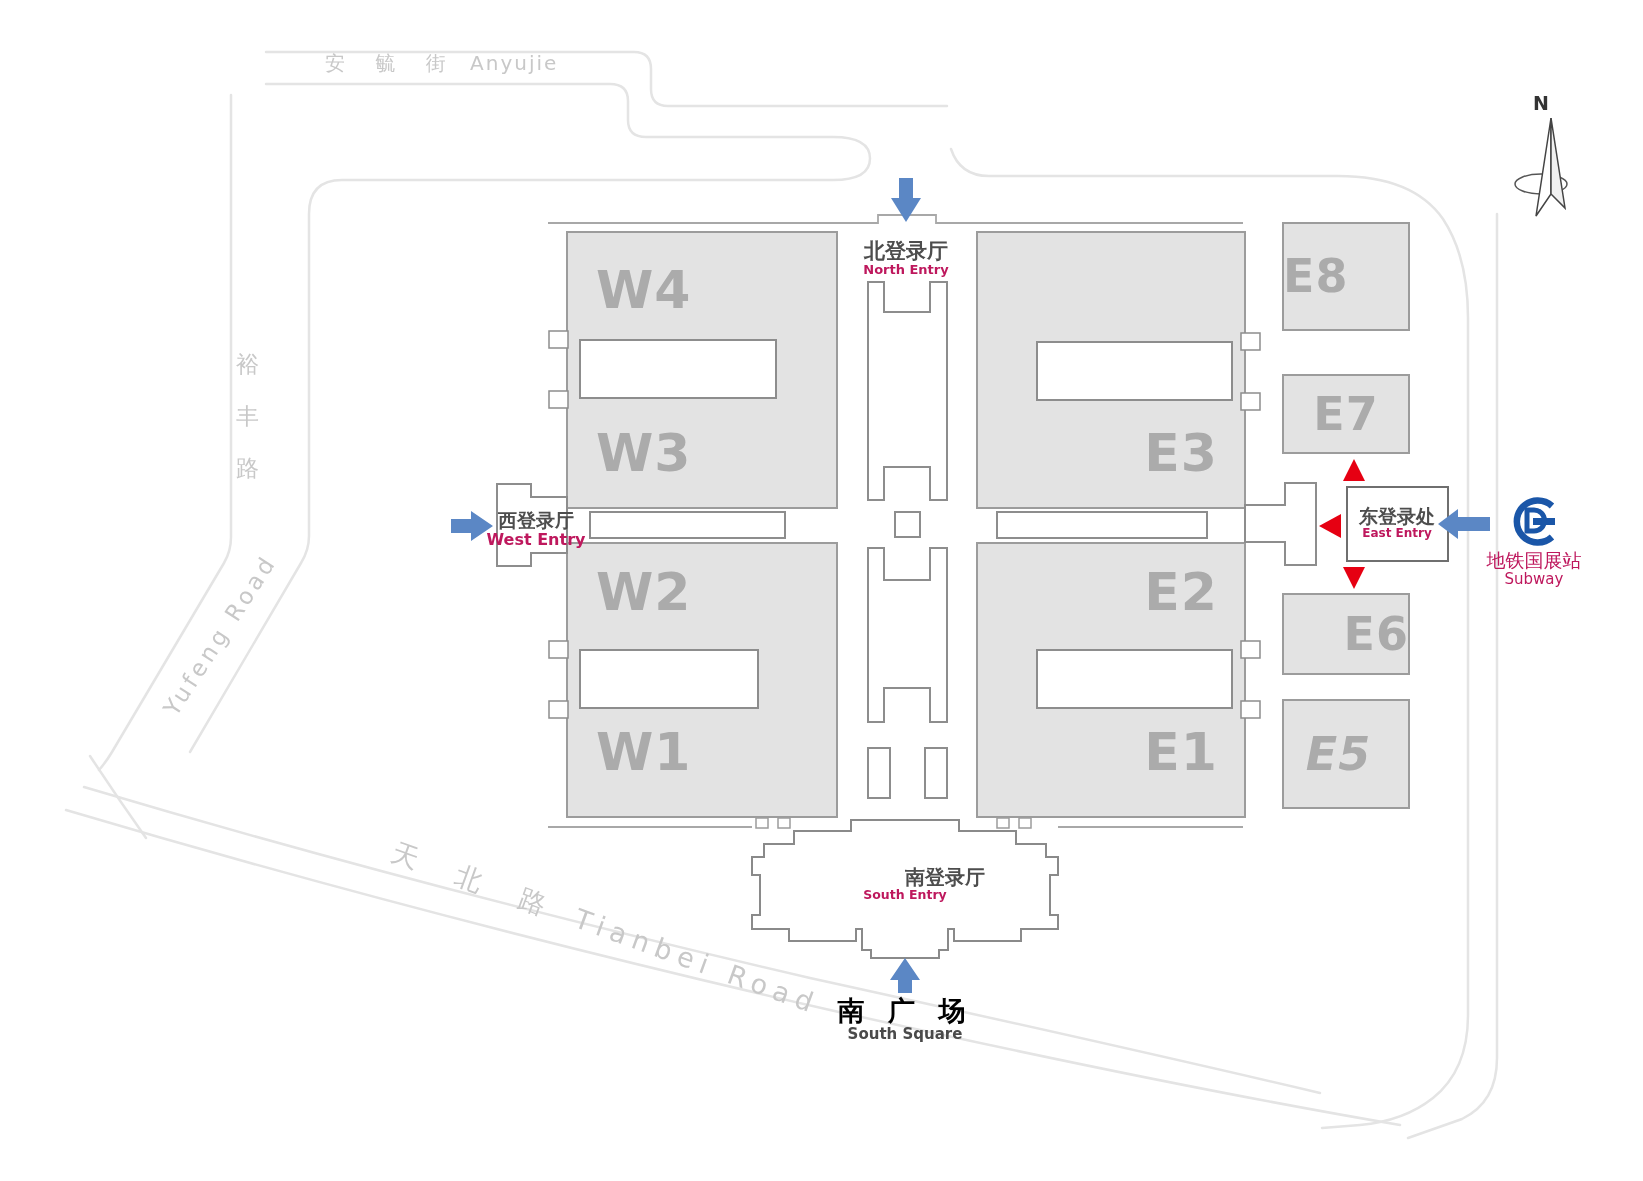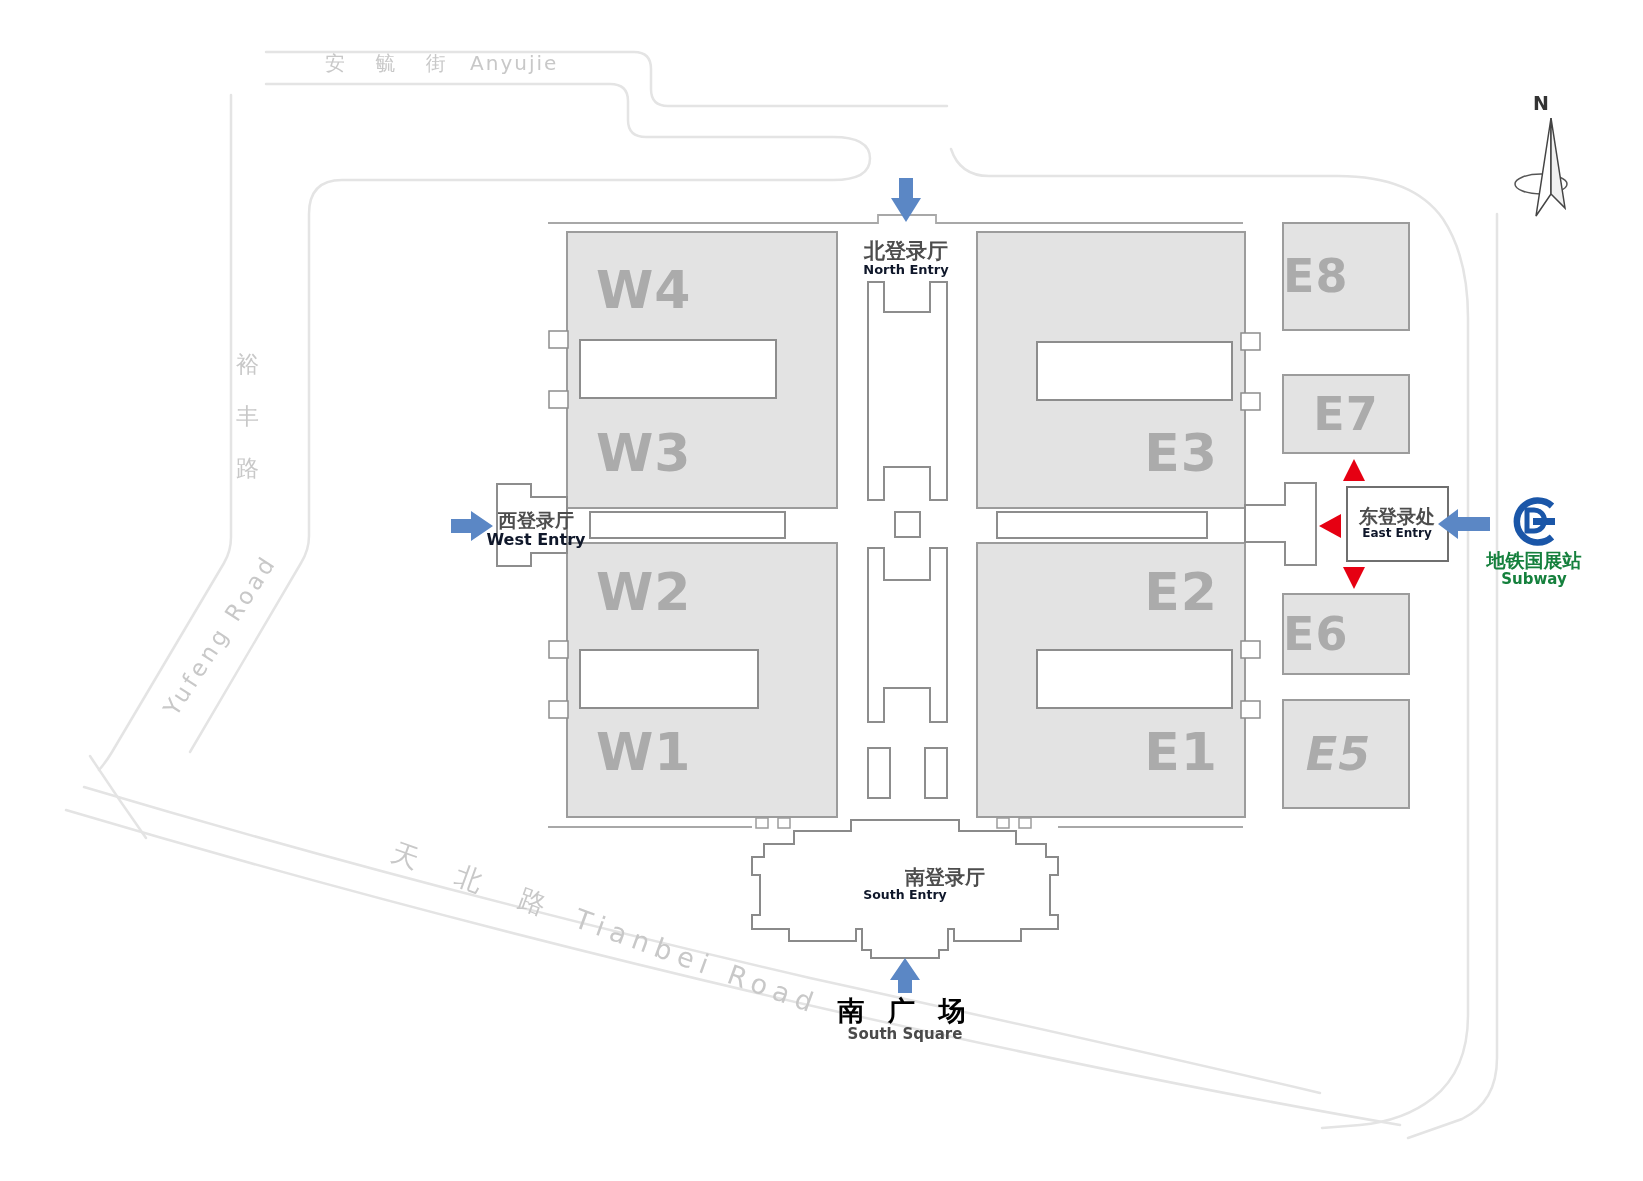--- a/index.html
+++ b/index.html
@@ -5,23 +5,23 @@
   html,body{margin:0;padding:0;background:#fff;}
   #stage{
     position:relative;width:1643px;height:1181px;background:#ffffff;
     font-family:"DejaVu Sans","Liberation Sans",sans-serif;overflow:hidden;
   }
   #mapsvg{position:absolute;left:0;top:0;}
   .lbl{position:absolute;white-space:nowrap;}
   .hall-label{font-size:52px;font-weight:bold;color:#ababab;letter-spacing:1px;line-height:1;}
   .hall-label.small{font-size:46px;}
   .entry-cjk{font-weight:bold;color:#4d4d4d;text-align:center;line-height:1.1;}
-  .entry-en{font-weight:bold;color:#0f172a;text-align:center;line-height:1.1;}
+  .entry-en{font-weight:bold;color:#be185d;text-align:center;line-height:1.1;}
   .road-lbl{color:#c8c8c8;}
-  .blue-txt{color:#15803d;font-weight:bold;text-align:center;}
+  .blue-txt{color:#be185d;font-weight:normal;text-align:center;}
 </style>
 </head>
 <body>
 
 <div id="stage">
 
   <svg id="mapsvg" width="1643" height="1181" viewBox="0 0 1643 1181">
 
     <g stroke="#e4e4e4" stroke-width="2.5" fill="none" stroke-linecap="round">
       <path d="M 266,52 H 634 Q 651,52 651,69 V 89 Q 651,106 668,106 H 947"></path>
@@ -136,21 +136,21 @@
   <div class="lbl hall-label" style="left:596px;top:427px;">W3</div>
   <div class="lbl hall-label" style="left:596px;top:566px;">W2</div>
   <div class="lbl hall-label" style="left:596px;top:726px;">W1</div>
 
   <div class="lbl hall-label" style="left:1050px;top:427px;width:168px;text-align:right;">E3</div>
   <div class="lbl hall-label" style="left:1050px;top:566px;width:168px;text-align:right;">E2</div>
   <div class="lbl hall-label" style="left:1050px;top:726px;width:168px;text-align:right;">E1</div>
 
   <div class="lbl hall-label small" style="left:1283px;top:253px;width:126px;text-align:left;">E8</div>
   <div class="lbl hall-label small" style="left:1283px;top:391px;width:126px;text-align:center;">E7</div>
-  <div class="lbl hall-label small" style="left:1283px;top:611px;width:126px;text-align:left;">E6</div>
+  <div class="lbl hall-label small" style="left:1283px;top:611px;width:126px;text-align:right;">E6</div>
   <div class="lbl hall-label small" style="left:1283px;top:731px;width:111px;text-align:center;font-style:italic;">E5</div>
 
   <div class="lbl entry-cjk" style="left:826px;top:240px;width:160px;font-size:21px;">北登录厅</div>
   <div class="lbl entry-en" style="left:826px;top:263px;width:160px;font-size:13px;">North Entry</div>
 
   <div class="lbl entry-cjk" style="left:476px;top:510px;width:120px;font-size:19px;">西登录厅</div>
   <div class="lbl entry-en" style="left:476px;top:531px;width:120px;font-size:16px;">West Entry</div>
 
   <div class="lbl entry-cjk" style="left:1337px;top:506px;width:120px;font-size:19px;">东登录处</div>
   <div class="lbl entry-en" style="left:1337px;top:527px;width:120px;font-size:12px;">East Entry</div>

